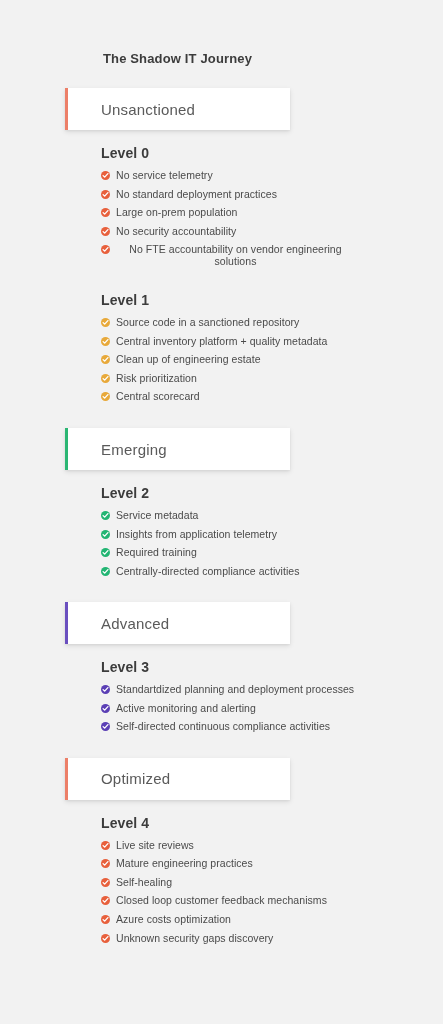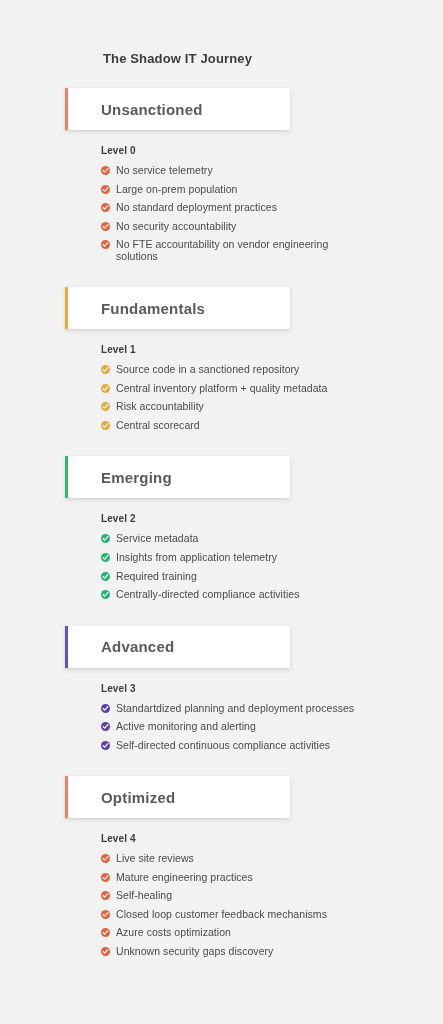--- a/index.html
+++ b/index.html
@@ -52,47 +52,48 @@
   }
   .card-accent {
     position: absolute;
     left: 0;
     top: 0;
     bottom: 0;
     width: 3px;
   }
   .card-title {
     font-size: 15px;
-    font-weight: 700;
+    font-weight: 400;
     color: #5a5a5a;
     padding-left: 36px;
     letter-spacing: 0.2px;
     line-height: 1;
   }
   .body {
     padding: 0 0 0 101px;
     margin-top: 15px;
   }
   .level-label {
-    font-size: 10px;
+    font-size: 14px;
     font-weight: bold;
     color: #3c3c3c;
     margin: 0 0 9px 0;
     letter-spacing: 0.1px;
   }
   .items {
     list-style: none;
     margin: 0;
     padding: 0;
   }
   .item {
     display: flex;
     align-items: flex-start;
     margin-bottom: 7px;
     line-height: 1.1;
+    text-align: center;
   }
   .item:last-child {
     margin-bottom: 0;
   }
   .bullet {
     flex: 0 0 auto;
     width: 9px;
     height: 9px;
     border-radius: 50%;
     margin-top: 1px;
@@ -135,54 +136,50 @@
                 </svg>
               </span>
               <span class="item-text">No service telemetry</span>
             </li>
             <li class="item">
               <span class="bullet" style="background: rgb(232, 96, 60);">
                 <svg viewBox="0 0 10 10">
                   <path d="M1.6 5.2 L3.8 7.3 L8.4 2.3" fill="none" stroke="#ffffff" stroke-width="1.9" stroke-linecap="round" stroke-linejoin="round"></path>
                 </svg>
               </span>
+              <span class="item-text">No standard deployment practices</span>
+            </li>
+            <li class="item">
+              <span class="bullet" style="background: rgb(232, 96, 60);">
+                <svg viewBox="0 0 10 10">
+                  <path d="M1.6 5.2 L3.8 7.3 L8.4 2.3" fill="none" stroke="#ffffff" stroke-width="1.9" stroke-linecap="round" stroke-linejoin="round"></path>
+                </svg>
+              </span>
               <span class="item-text">Large on-prem population</span>
             </li>
             <li class="item">
               <span class="bullet" style="background: rgb(232, 96, 60);">
                 <svg viewBox="0 0 10 10">
                   <path d="M1.6 5.2 L3.8 7.3 L8.4 2.3" fill="none" stroke="#ffffff" stroke-width="1.9" stroke-linecap="round" stroke-linejoin="round"></path>
                 </svg>
               </span>
-              <span class="item-text">No standard deployment practices</span>
-            </li>
-            <li class="item">
-              <span class="bullet" style="background: rgb(232, 96, 60);">
-                <svg viewBox="0 0 10 10">
-                  <path d="M1.6 5.2 L3.8 7.3 L8.4 2.3" fill="none" stroke="#ffffff" stroke-width="1.9" stroke-linecap="round" stroke-linejoin="round"></path>
-                </svg>
-              </span>
               <span class="item-text">No security accountability</span>
             </li>
             <li class="item">
               <span class="bullet" style="background: rgb(232, 96, 60);">
                 <svg viewBox="0 0 10 10">
                   <path d="M1.6 5.2 L3.8 7.3 L8.4 2.3" fill="none" stroke="#ffffff" stroke-width="1.9" stroke-linecap="round" stroke-linejoin="round"></path>
                 </svg>
               </span>
               <span class="item-text">No FTE accountability on vendor engineering solutions</span>
             </li>
           </ul>
         </div>
       </div>
       <div class="section">
-        <div class="card">
-          <span class="card-accent" style="background: rgb(232, 169, 58);"></span>
-          <span class="card-title">Fundamentals</span>
-        </div>
         <div class="body">
           <div class="level-label">Level 1</div>
           <ul class="items">
             <li class="item">
               <span class="bullet" style="background: rgb(232, 169, 58);">
                 <svg viewBox="0 0 10 10">
                   <path d="M1.6 5.2 L3.8 7.3 L8.4 2.3" fill="none" stroke="#ffffff" stroke-width="1.9" stroke-linecap="round" stroke-linejoin="round"></path>
                 </svg>
               </span>
               <span class="item-text">Source code in a sanctioned repository</span>
@@ -194,21 +191,29 @@
                 </svg>
               </span>
               <span class="item-text">Central inventory platform + quality metadata</span>
             </li>
             <li class="item">
               <span class="bullet" style="background: rgb(232, 169, 58);">
                 <svg viewBox="0 0 10 10">
                   <path d="M1.6 5.2 L3.8 7.3 L8.4 2.3" fill="none" stroke="#ffffff" stroke-width="1.9" stroke-linecap="round" stroke-linejoin="round"></path>
                 </svg>
               </span>
-              <span class="item-text">Risk accountability</span>
+              <span class="item-text">Clean up of engineering estate</span>
+            </li>
+            <li class="item">
+              <span class="bullet" style="background: rgb(232, 169, 58);">
+                <svg viewBox="0 0 10 10">
+                  <path d="M1.6 5.2 L3.8 7.3 L8.4 2.3" fill="none" stroke="#ffffff" stroke-width="1.9" stroke-linecap="round" stroke-linejoin="round"></path>
+                </svg>
+              </span>
+              <span class="item-text">Risk prioritization</span>
             </li>
             <li class="item">
               <span class="bullet" style="background: rgb(232, 169, 58);">
                 <svg viewBox="0 0 10 10">
                   <path d="M1.6 5.2 L3.8 7.3 L8.4 2.3" fill="none" stroke="#ffffff" stroke-width="1.9" stroke-linecap="round" stroke-linejoin="round"></path>
                 </svg>
               </span>
               <span class="item-text">Central scorecard</span>
             </li>
           </ul>

